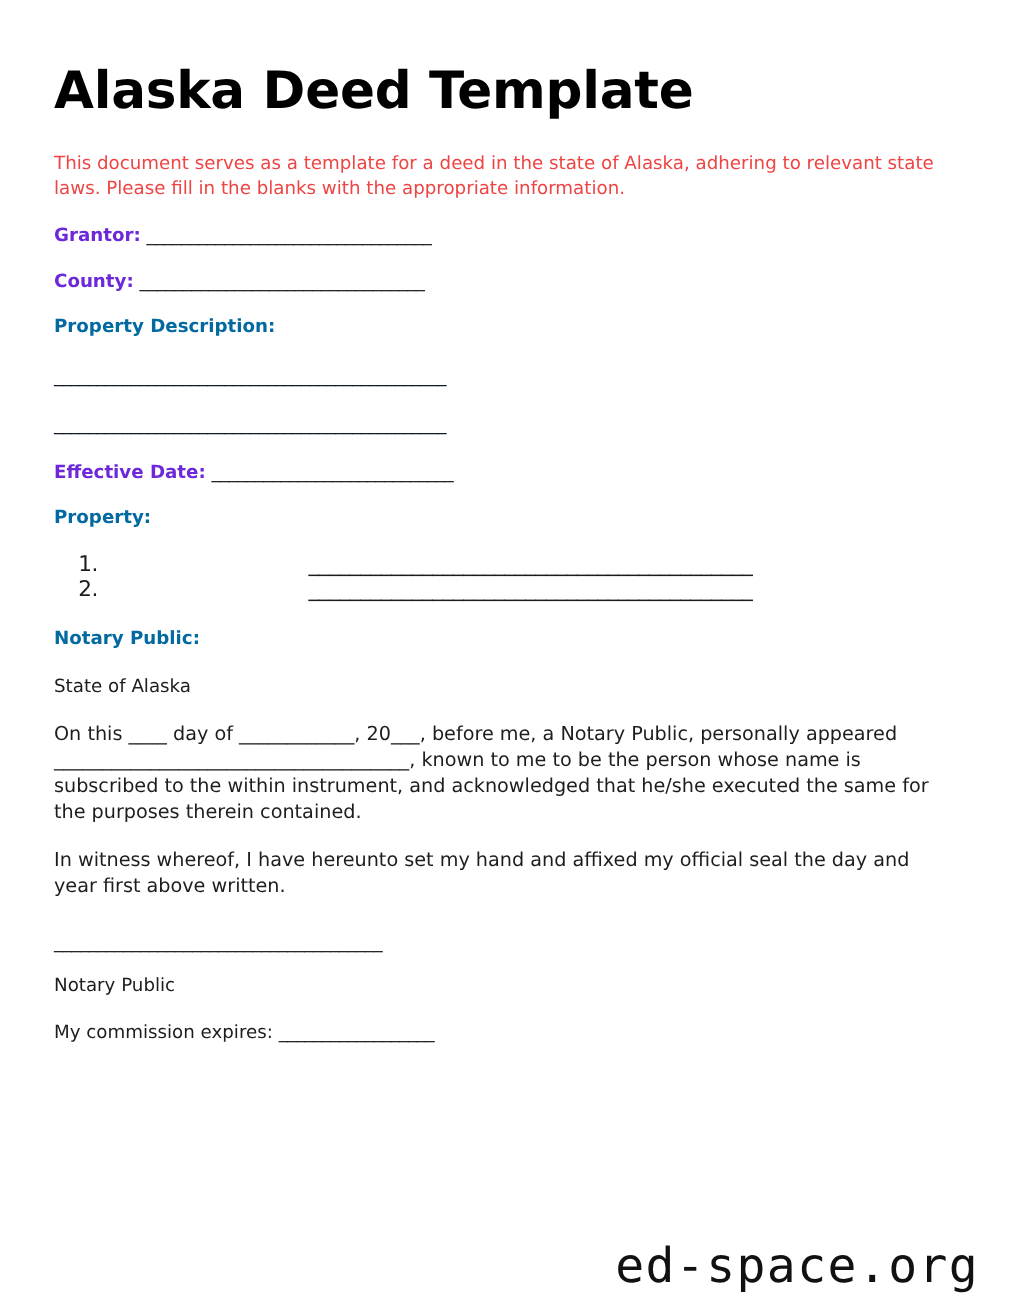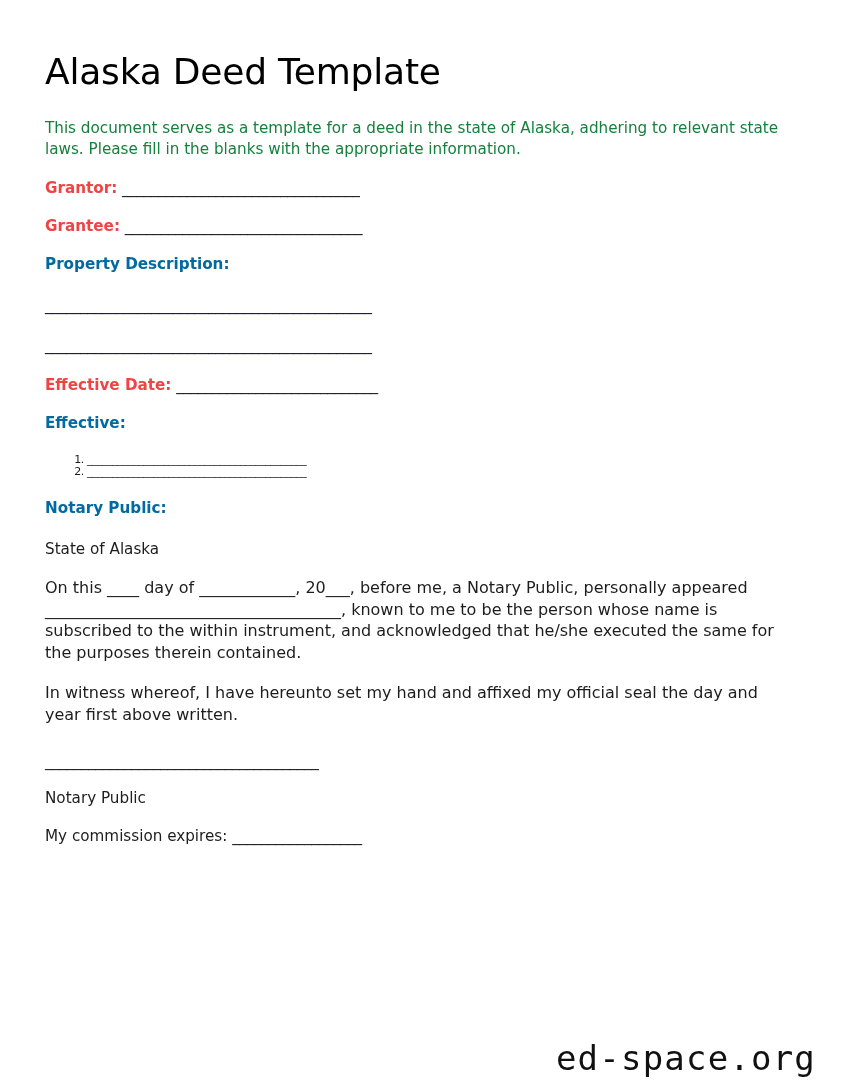--- a/index.html
+++ b/index.html
@@ -24,45 +24,45 @@
     background: #ffffff;
   }
   .content {
     position: absolute;
     left: 45px;
     top: 52px;
     width: 752px;
   }
 
   .doc-title {
-    font-size: 36px;
-    font-weight: normal;
+    font-size: 43px;
+    font-weight: bold;
     letter-spacing: -0.2px;
     line-height: 1.12;
     margin: 0 0 26px 0;
     color: #000000;
   }
 
   .para {
     font-size: 15.2px;
     line-height: 1.36;
     margin: 0 0 18px 0;
-    color: #15803d;
+    color: #ef4444;
   }
 
   .field-line {
     font-size: 15.2px;
     line-height: 1.34;
     margin: 0 0 18px 0;
     color: #1d1d1d;
     white-space: nowrap;
   }
   .field-line .lbl {
     font-weight: bold;
-    color: #ef4444;
+    color: #6d28d9;
   }
   .blank {
     font-family: "DejaVu Sans", "Liberation Sans", sans-serif;
     letter-spacing: -0.4px;
     color: #1d1d1d;
   }
 
   .heading-only {
     font-size: 15.2px;
     font-weight: bold;
@@ -76,23 +76,24 @@
     line-height: 1.34;
     margin: 0 0 20px 0;
     letter-spacing: -0.4px;
     white-space: nowrap;
     color: #0f172a;
   }
 
   ol.witness-list {
     margin: 0 0 20px 0;
     padding-left: 42px;
-    font-size: 11px;
+    font-size: 18px;
     line-height: 1.12;
     color: #1d1d1d;
+    text-align: center;
   }
   ol.witness-list li {
     margin: 0;
     padding: 0;
     white-space: nowrap;
     letter-spacing: -0.4px;
   }
 
   .plain-line {
     font-size: 15.2px;
@@ -117,21 +118,21 @@
     letter-spacing: -0.4px;
     white-space: nowrap;
     color: #1d1d1d;
   }
 
   .footer-mark {
     position: absolute;
     right: 28px;
     bottom: 14px;
     font-family: "DejaVu Sans Mono", "Liberation Mono", monospace;
-    font-size: 34px;
+    font-size: 40px;
     letter-spacing: 1.2px;
     color: #111111;
     white-space: nowrap;
   }
 </style>
 </head>
 <body>
 
 <div class="page">
   <div class="content">
@@ -139,37 +140,37 @@
     <h1 class="doc-title">Alaska Deed Template</h1>
 
     <p class="para">This document serves as a template for a deed in the state of Alaska, adhering to relevant state laws. Please fill in the blanks with the appropriate information.</p>
 
     <div class="field-line">
       <span class="lbl">Grantor:</span>
       <span class="blank">_________________________________</span>
     </div>
 
     <div class="field-line">
-      <span class="lbl">Grantee:</span>
+      <span class="lbl">County:</span>
       <span class="blank">_________________________________</span>
     </div>
 
     <div class="heading-only">Property Description:</div>
 
     <div class="desc-blank">______________________________________________</div>
 
     <div class="desc-blank">______________________________________________</div>
 
 
     <div class="field-line">
       <span class="lbl">Effective Date:</span>
       <span class="blank">____________________________</span>
     </div>
 
-    <div class="heading-only">Effective:</div>
+    <div class="heading-only">Property:</div>
 
     <ol class="witness-list">
       <li><span class="blank">___________________________________________</span></li>
       <li><span class="blank">___________________________________________</span></li>
     </ol>
 
     <div class="heading-only">Notary Public:</div>
 
     <div class="plain-line">State of Alaska</div>
 

